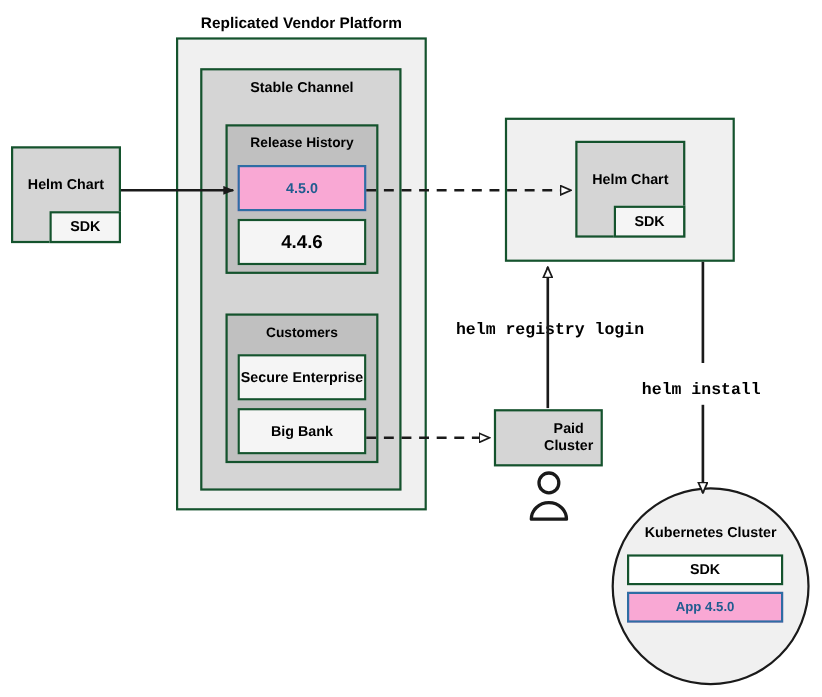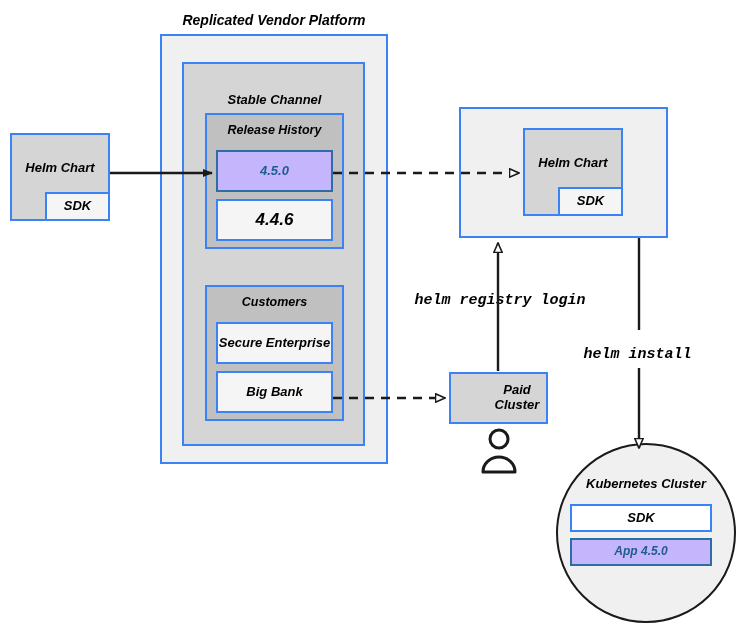--- a/index.html
+++ b/index.html
@@ -1,31 +1,31 @@
 <!DOCTYPE html>
 <html><head>
 <meta charset="utf-8">
 <style>
   html,body{margin:0;padding:0;background:#ffffff;}
   body{width:747px;height:634px;position:relative;
        font-family:"Liberation Sans",sans-serif;color:#000;}
-  #canvas{position:absolute;left:0;top:0;width:747px;height:634px;font-style:italic;}
+  #canvas{position:absolute;left:0;top:0;width:747px;height:634px;}
 
   .lbl{position:absolute;font-weight:bold;text-align:center;line-height:1.15;}
 
   
-  .box{position:absolute;box-sizing:border-box;border:2px solid #3b82f6;
+  .box{position:absolute;box-sizing:border-box;border:2px solid #14532d;
        display:flex;align-items:center;justify-content:center;
        font-weight:bold;text-align:right;line-height:1.15;}
 
   .fill-white{background:#f5f5f5;}
   .fill-light{background:#f0f0f0;}
   .fill-gray{background:#d5d5d5;}
   .fill-mid{background:#c0c0c0;}
-  .fill-blue{background:#c4b5fd;border-color:#2e6da4;color:#1f5c8f;}
+  .fill-blue{background:#f9a8d4;border-color:#2e6da4;color:#1f5c8f;}
 
   .sect-title{position:absolute;left:0;right:0;text-align:center;
               font-weight:bold;}
 
   
   svg.arrows{position:absolute;left:0;top:0;width:747px;height:634px;
              pointer-events:none;overflow:visible;}
 
   .mono{position:absolute;font-family:"Liberation Mono",monospace;
         font-weight:bold;font-size:15px;white-space:pre;text-align:center;}
@@ -49,21 +49,21 @@
     <span style="margin-top:-18px;">Helm Chart</span>
   </div>
   <div class="box fill-white" style="left:45px;top:192px;width:65px;height:29px;font-size:13px;">
     <span>SDK</span>
   </div>
 
   <div class="box fill-light" style="left:160px;top:34px;width:228px;height:430px;"></div>
 
   <div class="box fill-gray" style="left:182px;top:62px;width:183px;height:384px;
               align-items:flex-start;justify-content:center;"></div>
-  <div class="sect-title" style="left:182px;top:92px;width:185px;font-size:13px;">Stable Channel</div>
+  <div class="sect-title" style="left:182px;top:72px;width:185px;font-size:13px;">Stable Channel</div>
 
   <div class="box fill-mid" style="left:205px;top:113px;width:139px;height:136px;"></div>
   <div class="sect-title" style="left:205px;top:123px;width:139px;font-size:12.5px;">Release History</div>
 
   <div class="box fill-blue" style="left:216px;top:150px;width:117px;height:42px;font-size:13px;">
     <span>4.5.0</span>
   </div>
   <div class="box fill-white" style="left:216px;top:199px;width:117px;height:42px;font-size:17px;">
     <span>4.4.6</span>
   </div>

